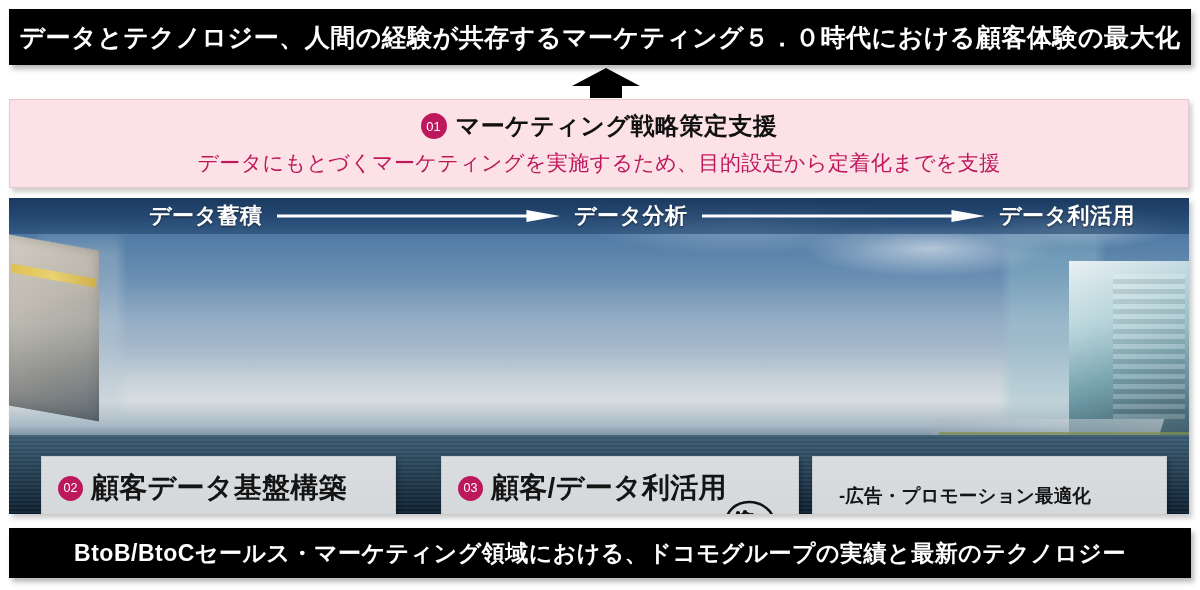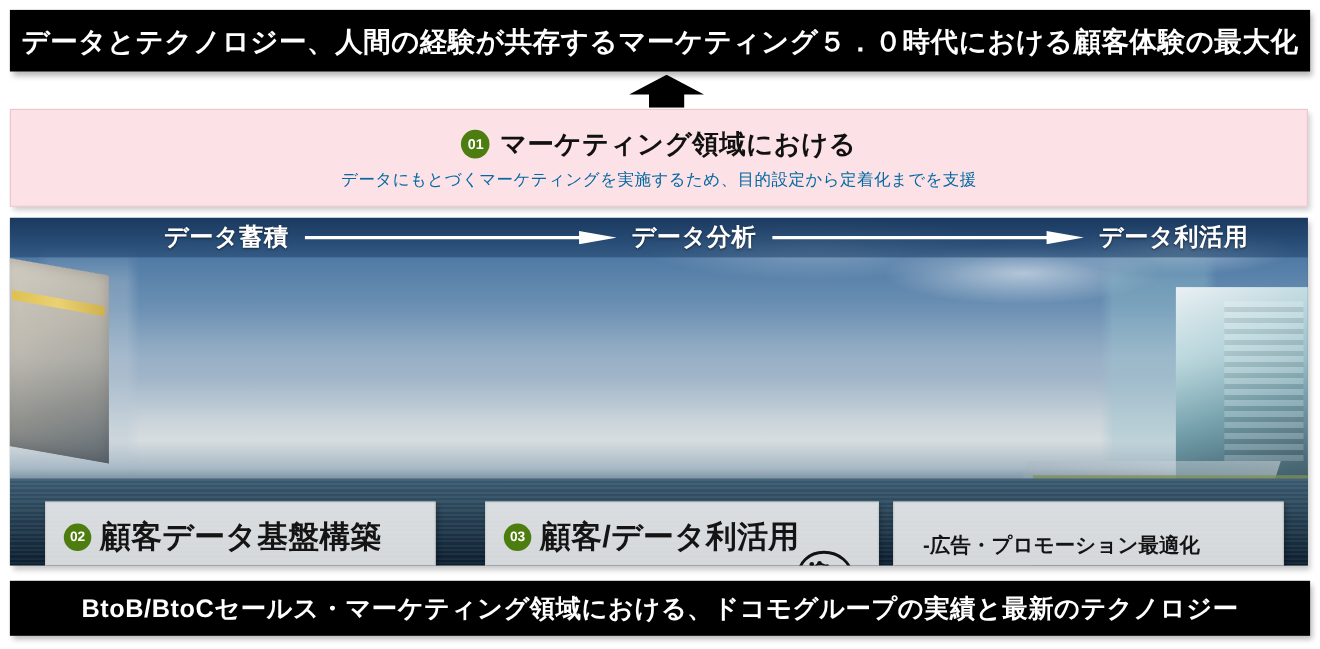--- a/index.html
+++ b/index.html
@@ -34,26 +34,26 @@
     position:absolute;left:9px;top:99px;width:1180px;height:89px;
     background:#fce1e7;
     border:1px solid #e9c7cf;
     box-shadow:3px 4px 5px rgba(0,0,0,.2);
     box-sizing:border-box;
     display:flex;flex-direction:column;align-items:center;justify-content:center;
   }
   .p-title-row{display:flex;align-items:center;gap:9px;margin-bottom:7px;}
   .badge{
     display:inline-flex;align-items:center;justify-content:center;
-    background:#4d7c0f;color:#fff;border-radius:50%;
-    font-weight:700;line-height:1;
+    background:#be185d;color:#fff;border-radius:50%;
+    font-weight:400;line-height:1;
   }
   #badge-01{width:26px;height:26px;font-size:13px;}
   .p-title{font-size:24px;font-weight:700;color:#111;letter-spacing:.5px;}
-  .p-sub{font-size:15px;color:#0369a1;letter-spacing:.4px;}
+  .p-sub{font-size:21px;color:#be185d;letter-spacing:.4px;}
 
   
   #stage{
     position:absolute;left:9px;top:198px;width:1180px;height:316px;
     overflow:hidden;
     box-shadow:3px 4px 5px rgba(0,0,0,.22);
     background:#2f4d68;
   }
   
   .ph{position:absolute;left:0;top:0;width:100%;height:100%;}
@@ -163,21 +163,21 @@
 
   <div id="up-arrow">
     <svg viewBox="0 0 68 30" width="68" height="30" aria-hidden="true">
       <path d="M34 0 L68 18 L50 18 L50 30 L18 30 L18 18 L0 18 Z" fill="#000000"></path>
     </svg>
   </div>
 
   <div id="pink-panel">
     <div class="p-title-row">
       <span class="badge" id="badge-01">01</span>
-      <span class="p-title">マーケティング領域における</span>
+      <span class="p-title">マーケティング戦略策定支援</span>
     </div>
     <div class="p-sub">データにもとづくマーケティングを実施するため、目的設定から定着化までを支援</div>
   </div>
 
   <div id="stage">
 
     <div class="ph ph-sky"></div>
     <div class="ph ph-buildings"></div>
     <div class="ph-left-bldg"></div>
     <div class="ph-left-strip"></div>

